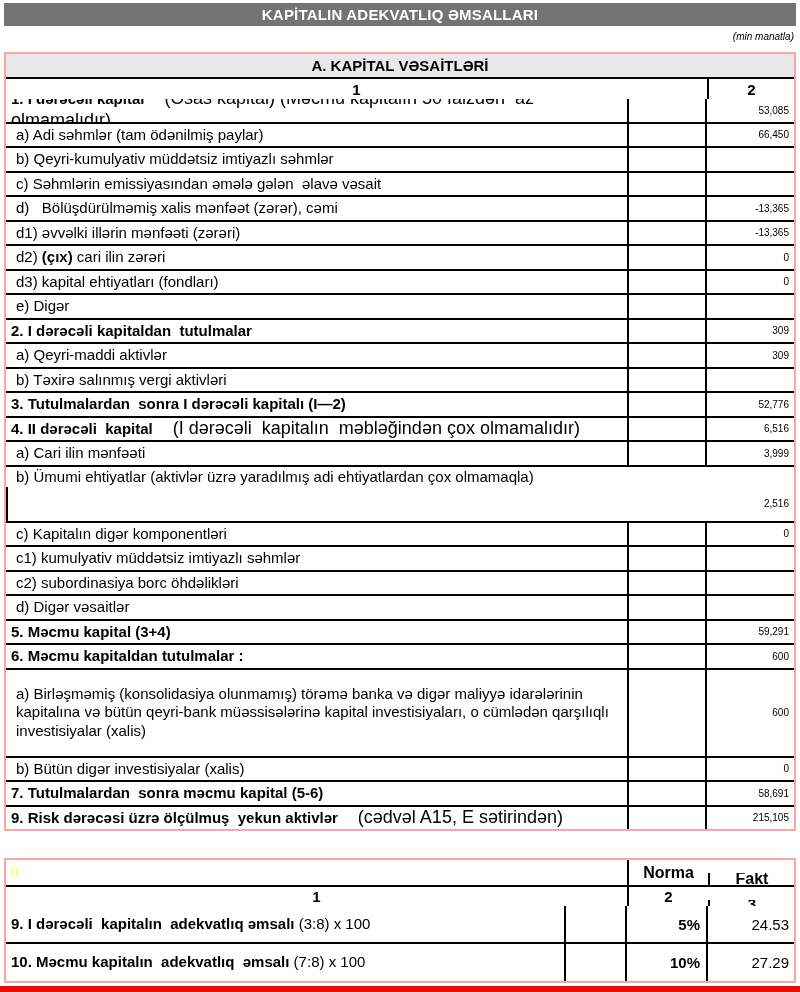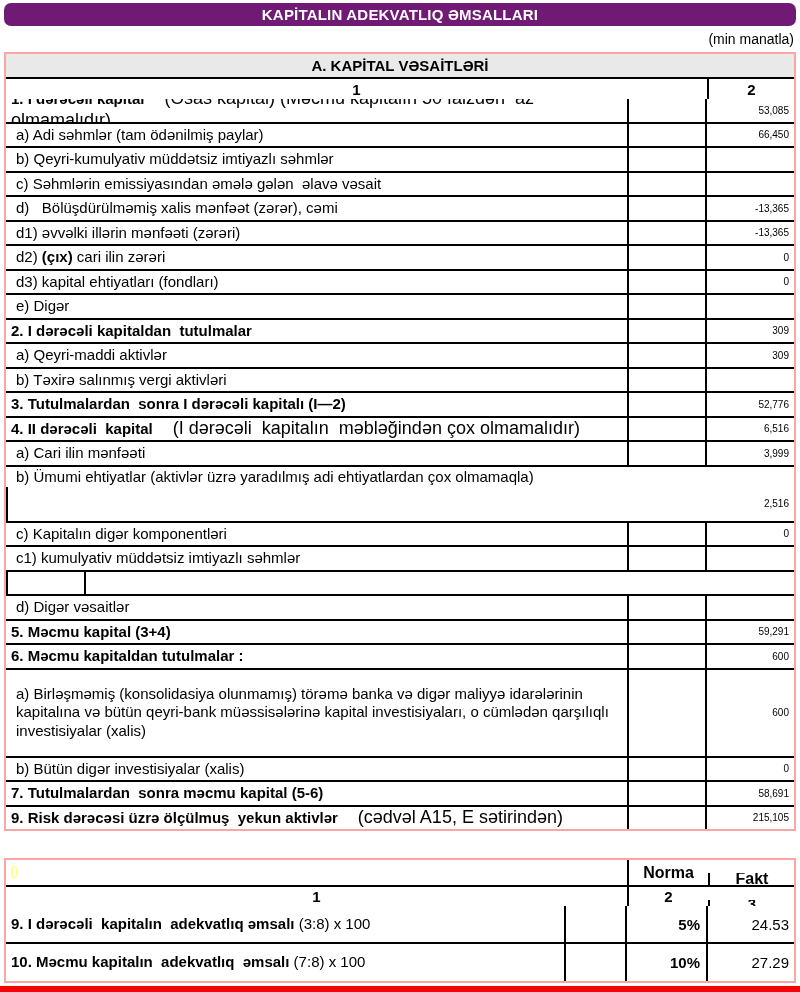--- a/index.html
+++ b/index.html
@@ -2,25 +2,25 @@
 <html><head>
 <meta charset="utf-8">
 <style>
   html,body { margin:0; padding:0; background:#fff; }
   .sheet {
     position:relative; width:800px; height:992px; background:#ffffff;
     font-family:"Liberation Sans", sans-serif; color:#000; overflow:hidden;
   }
   .titlebar {
     position:absolute; left:4px; right:4px; top:3px; height:23px;
-    background:#701a75; color:#fff; font-weight:bold; font-size:15px;
-    display:flex; align-items:center; justify-content:center; letter-spacing:0.2px;border-radius:7px;
+    background:#737373; color:#fff; font-weight:bold; font-size:15px;
+    display:flex; align-items:center; justify-content:center; letter-spacing:0.2px;
   }
   .unitnote {
-    position:absolute; top:31px; right:6px; font-size:14px;
+    position:absolute; top:31px; right:6px; font-style:italic; font-size:10px;
   }
   .tbl { position:absolute; left:4px; width:792px; border:2px solid #fca5a5; background:#fff; box-sizing:border-box; }
   .tbl1 { top:52px; }
   .tbl2 { top:858px; }
   .t-row { display:flex; align-items:stretch; }
   .t-row + .t-row { border-top:2px solid #000; }
   .hdrA {
     height:23px; background:#e9e9e9; font-weight:bold; font-size:15px;
     display:flex; align-items:center; justify-content:center;
   }
@@ -199,20 +199,23 @@
           <div class="cell c-val bl">0</div>
         </div>
         <div class="t-row">
           <div class="cell c-label sub">
             <div class="lbl"><span class="t-normal">c1) kumulyativ müddətsiz imtiyazlı səhmlər</span></div>
           </div>
           <div class="cell c-mid bl"></div>
           <div class="cell c-val bl"></div>
         </div>
         <div class="t-row">
+          <div class="cell c-label sub">
+            <div class="lbl"><span class="t-normal">c2) subordinasiya borc öhdəlikləri</span></div>
+          </div>
           <div class="cell c-mid bl"></div>
           <div class="cell c-val bl"></div>
         </div>
         <div class="t-row">
           <div class="cell c-label sub">
             <div class="lbl"><span class="t-normal">d) Digər vəsaitlər</span></div>
           </div>
           <div class="cell c-mid bl"></div>
           <div class="cell c-val bl"></div>
         </div>

